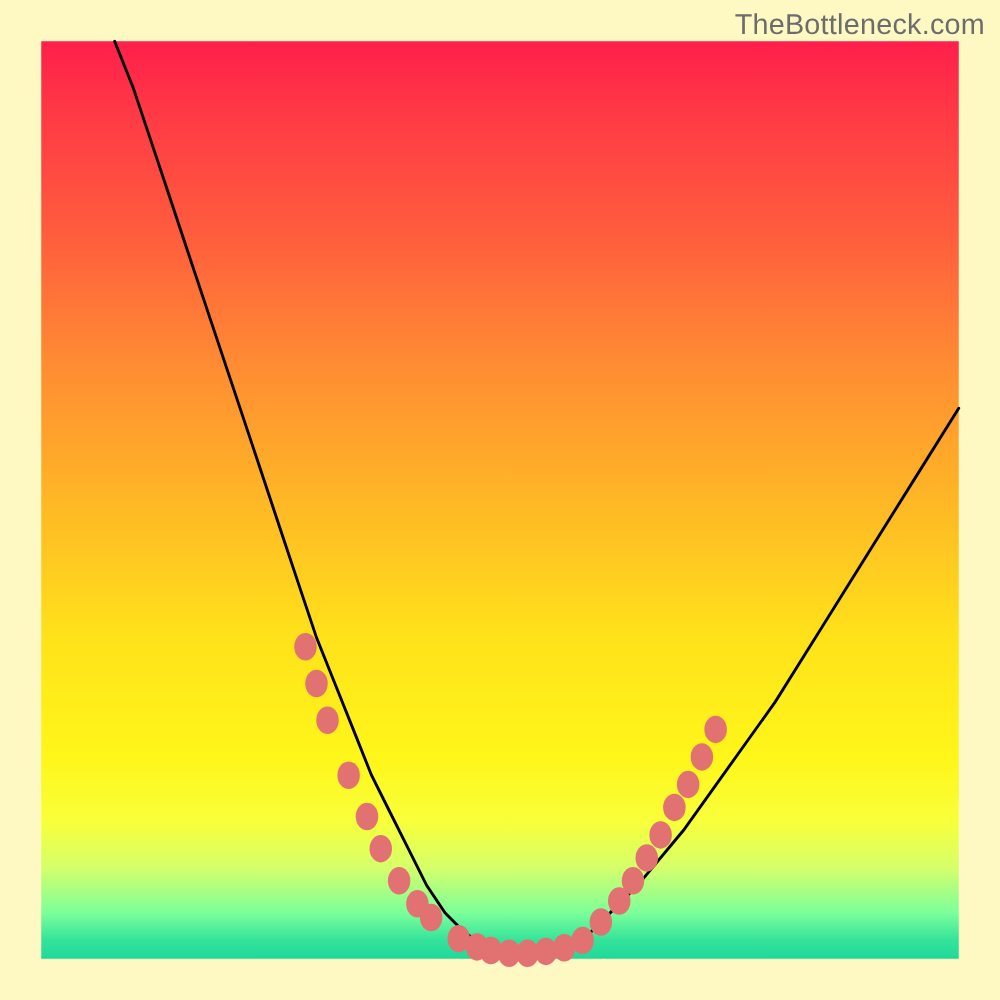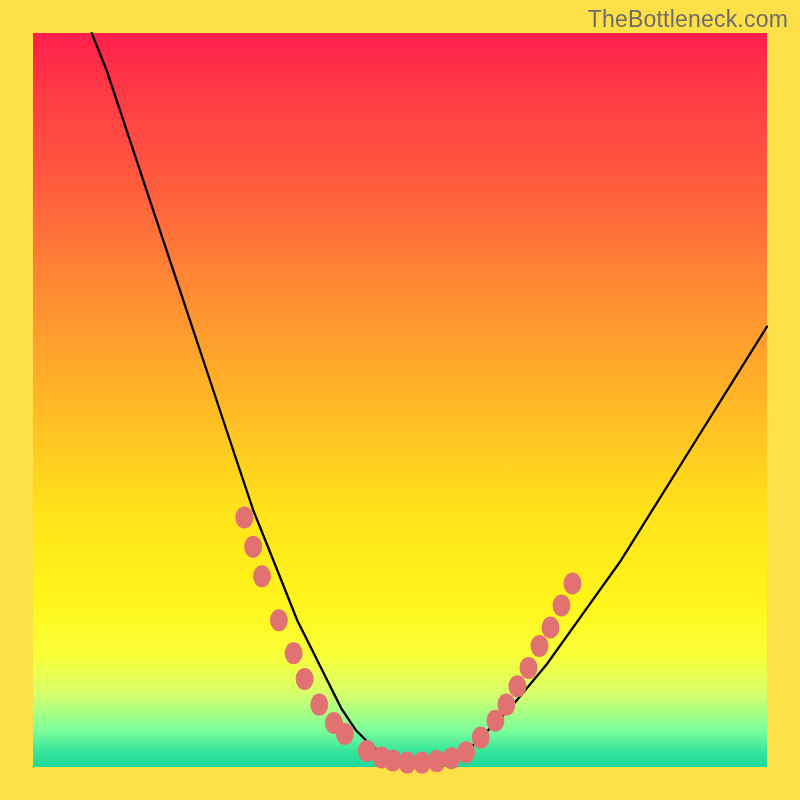--- a/index.html
+++ b/index.html
@@ -10,21 +10,21 @@
     overflow: hidden;
     background: #000;
     font-family: Arial, Helvetica, sans-serif;
   }
   .frame {
     position: absolute;
     left: 0;
     top: 0;
     width: 800px;
     height: 800px;
-    background: #fde047;
+    background: #fef9c3;
     text-align: center;
   }
   .plot {
     position: absolute;
     left: 33px;
     top: 33px;
     width: 734px;
     height: 734px;
     
     background: linear-gradient(

